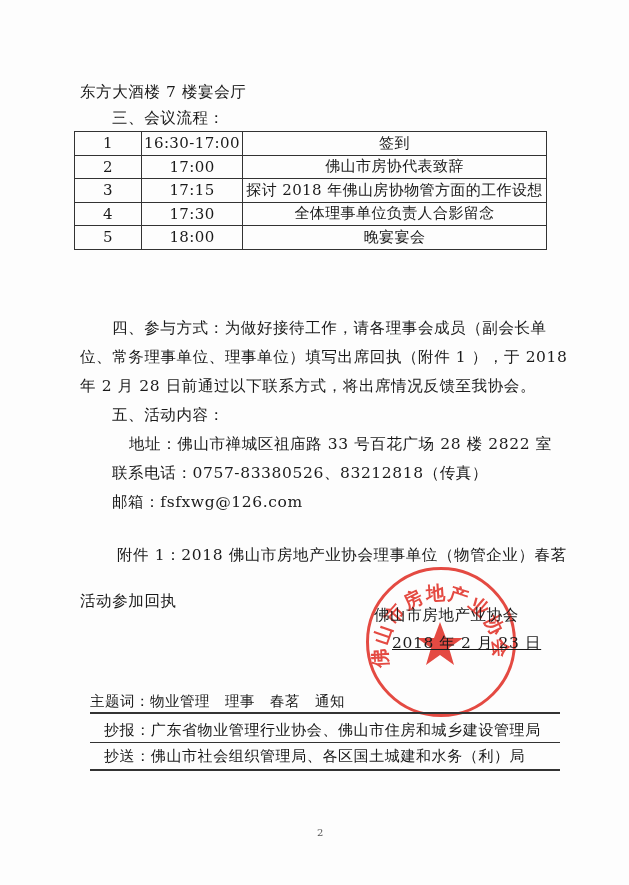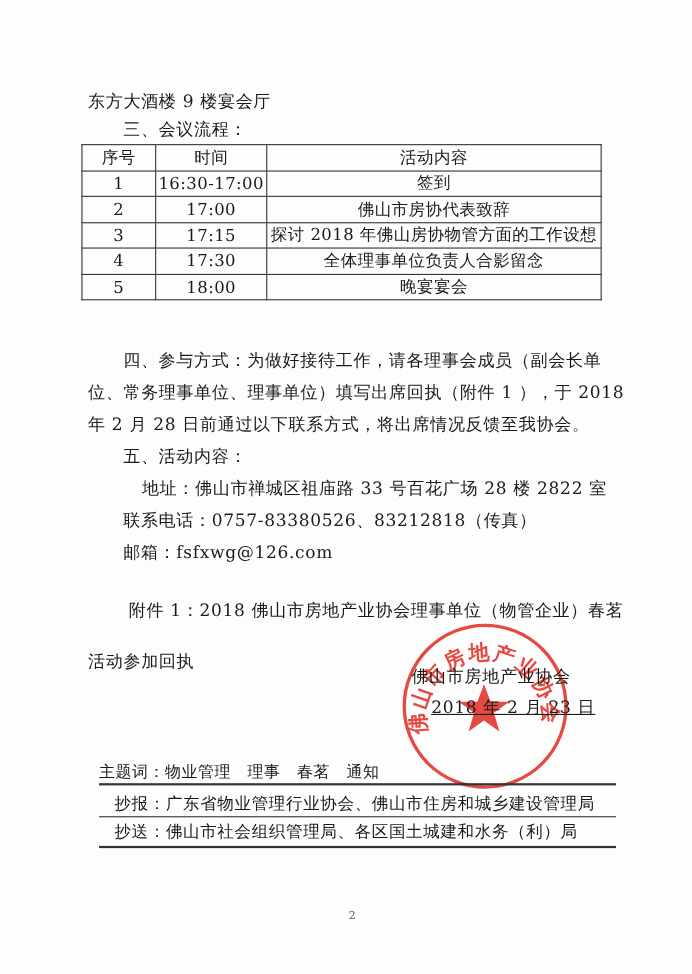--- a/index.html
+++ b/index.html
@@ -28,36 +28,31 @@
     opacity:0.9;
   }
   .stamp svg { position:absolute; left:0; top:0; }
   .pageno { font-size:10px; color:#555; }
 </style>
 </head>
 <body>
 
 <div>
 
-  <div class="abs line" style="left:80px; top:82px;">东方大酒楼 9 楼宴会厅</div>
+  <div class="abs line" style="left:80px; top:82px;">东方大酒楼 7 楼宴会厅</div>
 
   <div class="abs line" style="left:112px; top:108px;">三、会议流程：</div>
 
   <table class="flow">
     <colgroup>
         <col class="c1">
         <col class="c2">
         <col>
       </colgroup>
     <tbody>
-        <tr>
-      <th>序号</th>
-      <th>时间</th>
-      <th>活动内容</th>
-    </tr>
     <tr>
       <td>1</td>
       <td>16:30-17:00</td>
       <td>签到</td>
     </tr>
     <tr>
       <td>2</td>
       <td>17:00</td>
       <td>佛山市房协代表致辞</td>
     </tr>

